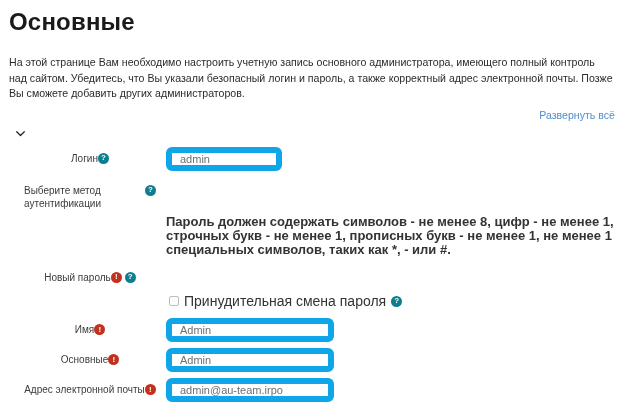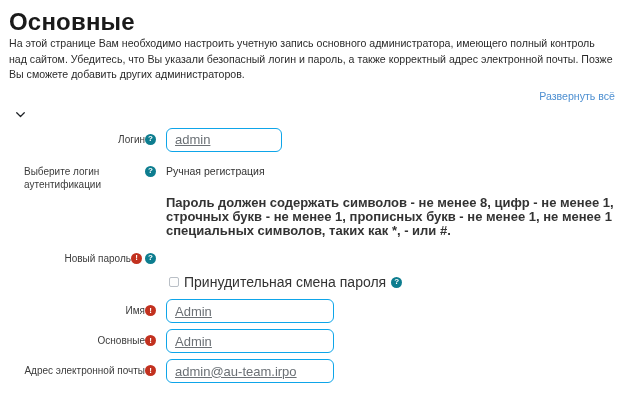--- a/index.html
+++ b/index.html
@@ -12,20 +12,21 @@
   }
   .page { padding: 8px 9px 0 9px; width: 624px; }
 
   h1.page-title {
     font-size: 24px;
     font-weight: 700;
     color: #1a1a1a;
     letter-spacing: 0.2px;
   }
   p.intro {
+    margin-top: 19px;
     font-size: 10.6px;
     line-height: 15.5px;
     color: #2b2b2b;
     max-width: 606px;
   }
   .expand-row {
     margin-top: 3px;
     text-align: right;
   }
   .expand-row a {
@@ -49,21 +50,21 @@
   }
   .chevron { display: inline-flex; }
 
   .form { margin-top: 8px; padding-left: 15px; }
 
   .row { display: flex; align-items: flex-start; }
   .labelcol {
     width: 132px;
     flex-shrink: 0;
     display: flex;
-    justify-content: flex-end;
+    justify-content: center;
     gap: 0;
     padding-top: 5px;
   }
   .labelcol .label {
     font-size: 10px;
     line-height: 13.5px;
     color: #3c3c3c;
   }
   .icons { display: flex; gap: 3px; flex-shrink: 0; padding-top: 1px; }
   .icon-circle {
@@ -78,30 +79,29 @@
     line-height: 1;
     cursor: pointer;
   }
   .help-icon { background: #0d7d8f; }
   .req-icon  { background: #c2311f; }
 
   .controlcol { margin-left: 10px; flex: 1; }
 
   .text-input {
     height: 24px;
-    border: 1px solid #0ea5e9;
+    border: 6px solid #0ea5e9;
     border-radius: 6px;
     padding: 0 8px;
     font-family: "Liberation Sans", sans-serif;
-    font-size: 13px;
+    font-size: 11px;
     color: #6b7075;
     background: #fff;
     outline: none;
     display: block;
-    text-decoration: underline;
   }
   .w-login { width: 116px; }
   .w-name  { width: 168px; }
 
   .row-login { margin-bottom: 8px; }
   .row-auth  { margin-bottom: 2px; min-height: 30px; }
   .static-text { padding-top: 5px; font-size: 10.5px; color: #333; }
 
   .row-hint { margin-bottom: 9px; }
   .hint-text {
@@ -170,27 +170,24 @@
           <span class="icon-circle help-icon">?</span>
         </span>
       </div>
       <div class="controlcol">
         <input class="text-input w-login" value="admin" style="">
       </div>
     </div>
 
     <div class="row row-auth">
       <div class="labelcol">
-        <span class="label">Выберите логин аутентификации</span>
-        <span class="icons">
-          <span class="icon-circle help-icon">?</span>
-        </span>
-      </div>
-      <div class="controlcol">
-        <div class="static-text">Ручная регистрация</div>
+        <span class="label">Выберите метод аутентификации</span>
+        <span class="icons">
+          <span class="icon-circle help-icon">?</span>
+        </span>
       </div>
     </div>
 
     <div class="row row-hint">
       <div class="labelcol"></div>
       <div class="controlcol">
         <div class="hint-text">Пароль должен содержать символов - не менее 8, цифр - не менее 1, строчных букв - не менее 1, прописных букв - не менее 1, не менее 1 специальных символов, таких как *, - или #.</div>
       </div>
     </div>
 

